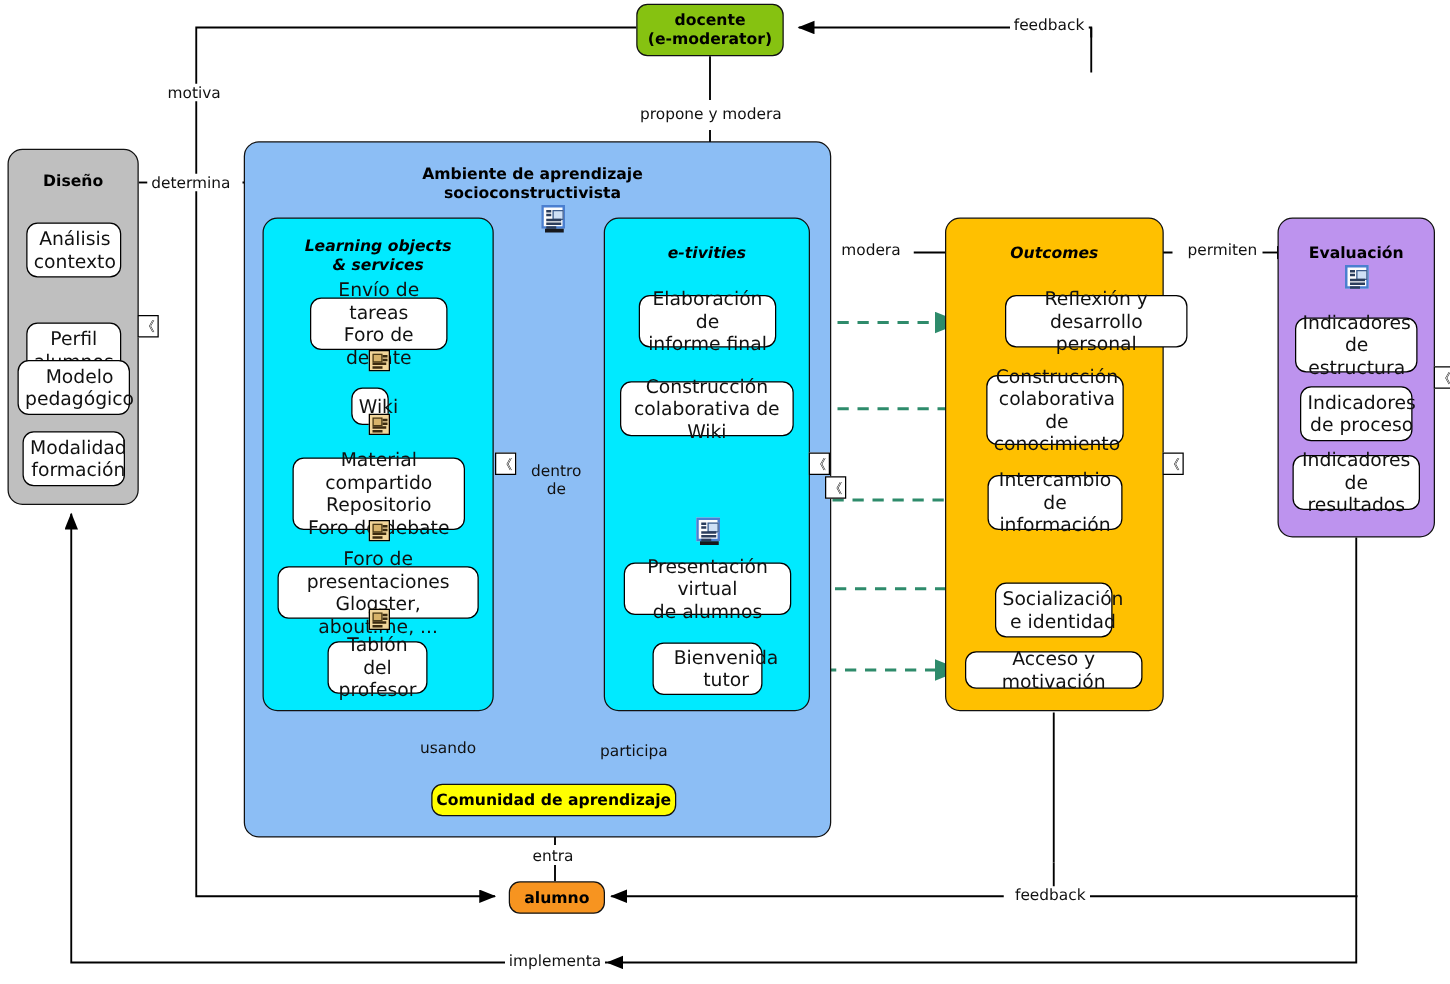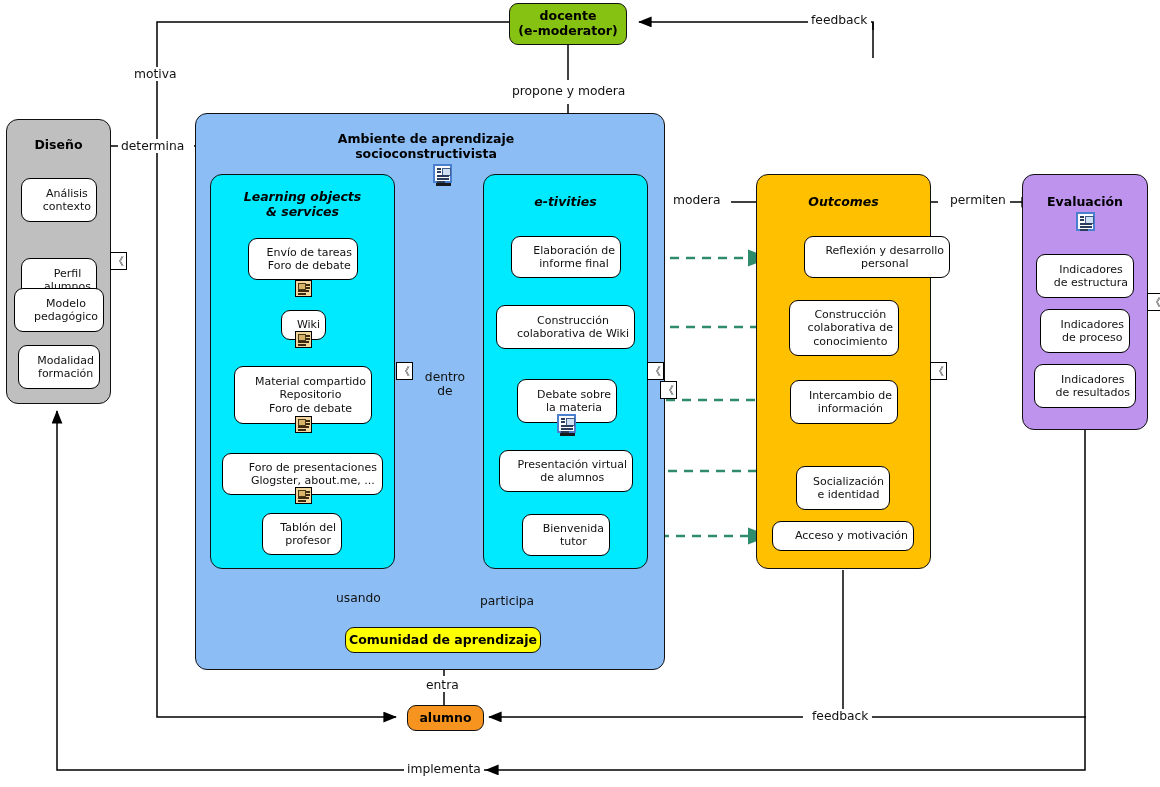--- a/index.html
+++ b/index.html
@@ -14,21 +14,21 @@
   .box-lo{left:210px;top:174px;width:185px;height:395px;background:#00eaff;border:1.6px solid #111;border-radius:12px;}
   .box-etiv{left:483px;top:174px;width:165px;height:395px;background:#00eaff;border:1.6px solid #111;border-radius:12px;}
   .box-out{left:756px;top:174px;width:175px;height:395px;background:#ffc000;border:1.6px solid #111;border-radius:12px;}
   .box-eval{left:1022px;top:174px;width:126px;height:256px;background:#bd93ee;border:1.6px solid #111;border-radius:12px;}
   .box-dis{left:6px;top:119px;width:105px;height:285px;background:#bfbfbf;border:1.6px solid #111;border-radius:12px;}
 
   .cont-title{position:absolute;left:0;right:0;text-align:center;font-weight:bold;font-size:12.5px;color:#000;line-height:1.18;}
   .cont-title.ital{font-style:italic;}
 
   
-  .leaf{position:absolute;background:#fff;border:1.6px solid #000;border-radius:9px;display:flex;align-items:center;justify-content:flex-end;text-align:center;font-size:11px;color:#111;line-height:1.2;box-sizing:border-box;padding:2px 5px;}
+  .leaf{position:absolute;background:#fff;border:1.6px solid #000;border-radius:9px;display:flex;align-items:center;justify-content:flex-start;text-align:center;font-size:15px;color:#111;line-height:1.2;box-sizing:border-box;padding:2px 5px;}
 
   
   .pill{position:absolute;border:1.6px solid #111;border-radius:9px;display:flex;align-items:center;justify-content:center;text-align:center;font-weight:bold;font-size:12.5px;line-height:1.18;box-sizing:border-box;}
   .pill.docente{left:509px;top:3px;width:118px;height:42px;background:#86c211;}
   .pill.alumno{left:407px;top:705px;width:77px;height:26px;background:#f79420;}
   .pill.comunidad{left:345px;top:627px;width:196px;height:26px;background:#ffff00;}
 
   
   .elabel{position:absolute;font-size:12.3px;color:#111;background:#fff;padding:0 3px;white-space:nowrap;line-height:1.15;text-align:center;}
   .elabel.nobg{background:transparent;}
@@ -171,21 +171,21 @@
     <span><span>Envío de tareas</span><br><span>Foro de debate</span></span>
   </div>
   <div class="noteicon" style="left:295px;top:280px;">
     <i class="hd"></i>
       <i class="l1"></i>
       <i class="l2"></i>
       <i class="l3"></i>
       <i class="l4"></i>
   </div>
 
-  <div class="leaf" style="left:281px;top:310px;width:45px;height:30px;">
+  <div class="leaf" style="left:281px;top:310px;width:30px;height:30px;">
     <span>Wiki</span>
   </div>
   <div class="noteicon" style="left:295px;top:331px;">
     <i class="hd"></i>
       <i class="l1"></i>
       <i class="l2"></i>
       <i class="l3"></i>
       <i class="l4"></i>
   </div>
 
@@ -216,23 +216,20 @@
   </div>
 
   <div class="node box-etiv"></div>
   <div class="cont-title ital" style="left:483px;top:195px;width:165px;">e-tivities</div>
 
   <div class="leaf" style="left:511px;top:236px;width:110px;height:42px;">
     <span><span>Elaboración de</span><br><span>informe final</span></span>
   </div>
   <div class="leaf" style="left:496px;top:305px;width:139px;height:44px;">
     <span><span>Construcción</span><br><span>colaborativa de Wiki</span></span>
-  </div>
-  <div class="leaf" style="left:517px;top:379px;width:100px;height:44px;">
-    <span><span>Debate sobre</span><br><span>la materia</span></span>
   </div>
   <div class="docicon stand" style="left:557px;top:414px;">
     <i class="pic"></i>
       <i class="l1"></i>
       <i class="l2"></i>
       <i class="l3"></i>
       <i class="l4"></i>
       <i class="l5"></i>
   </div>
 

